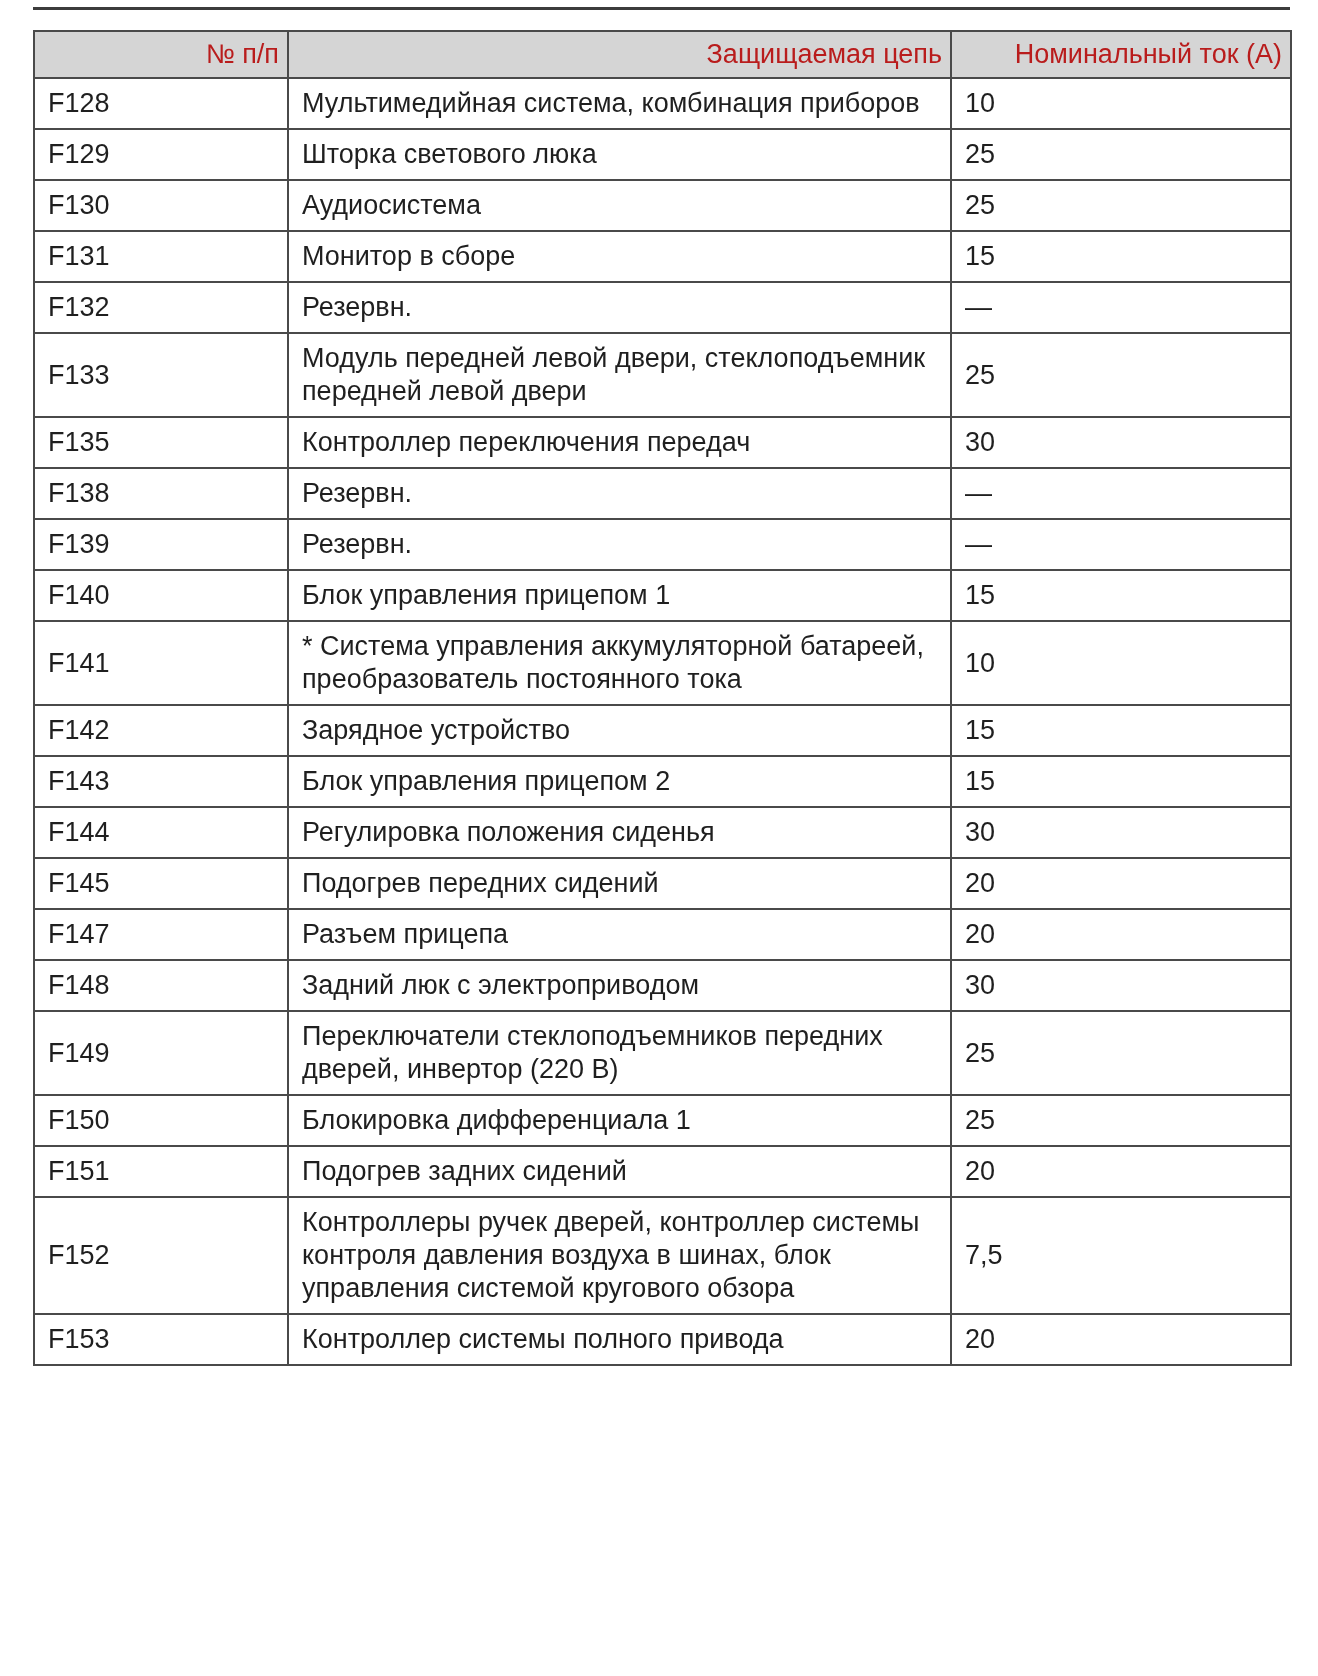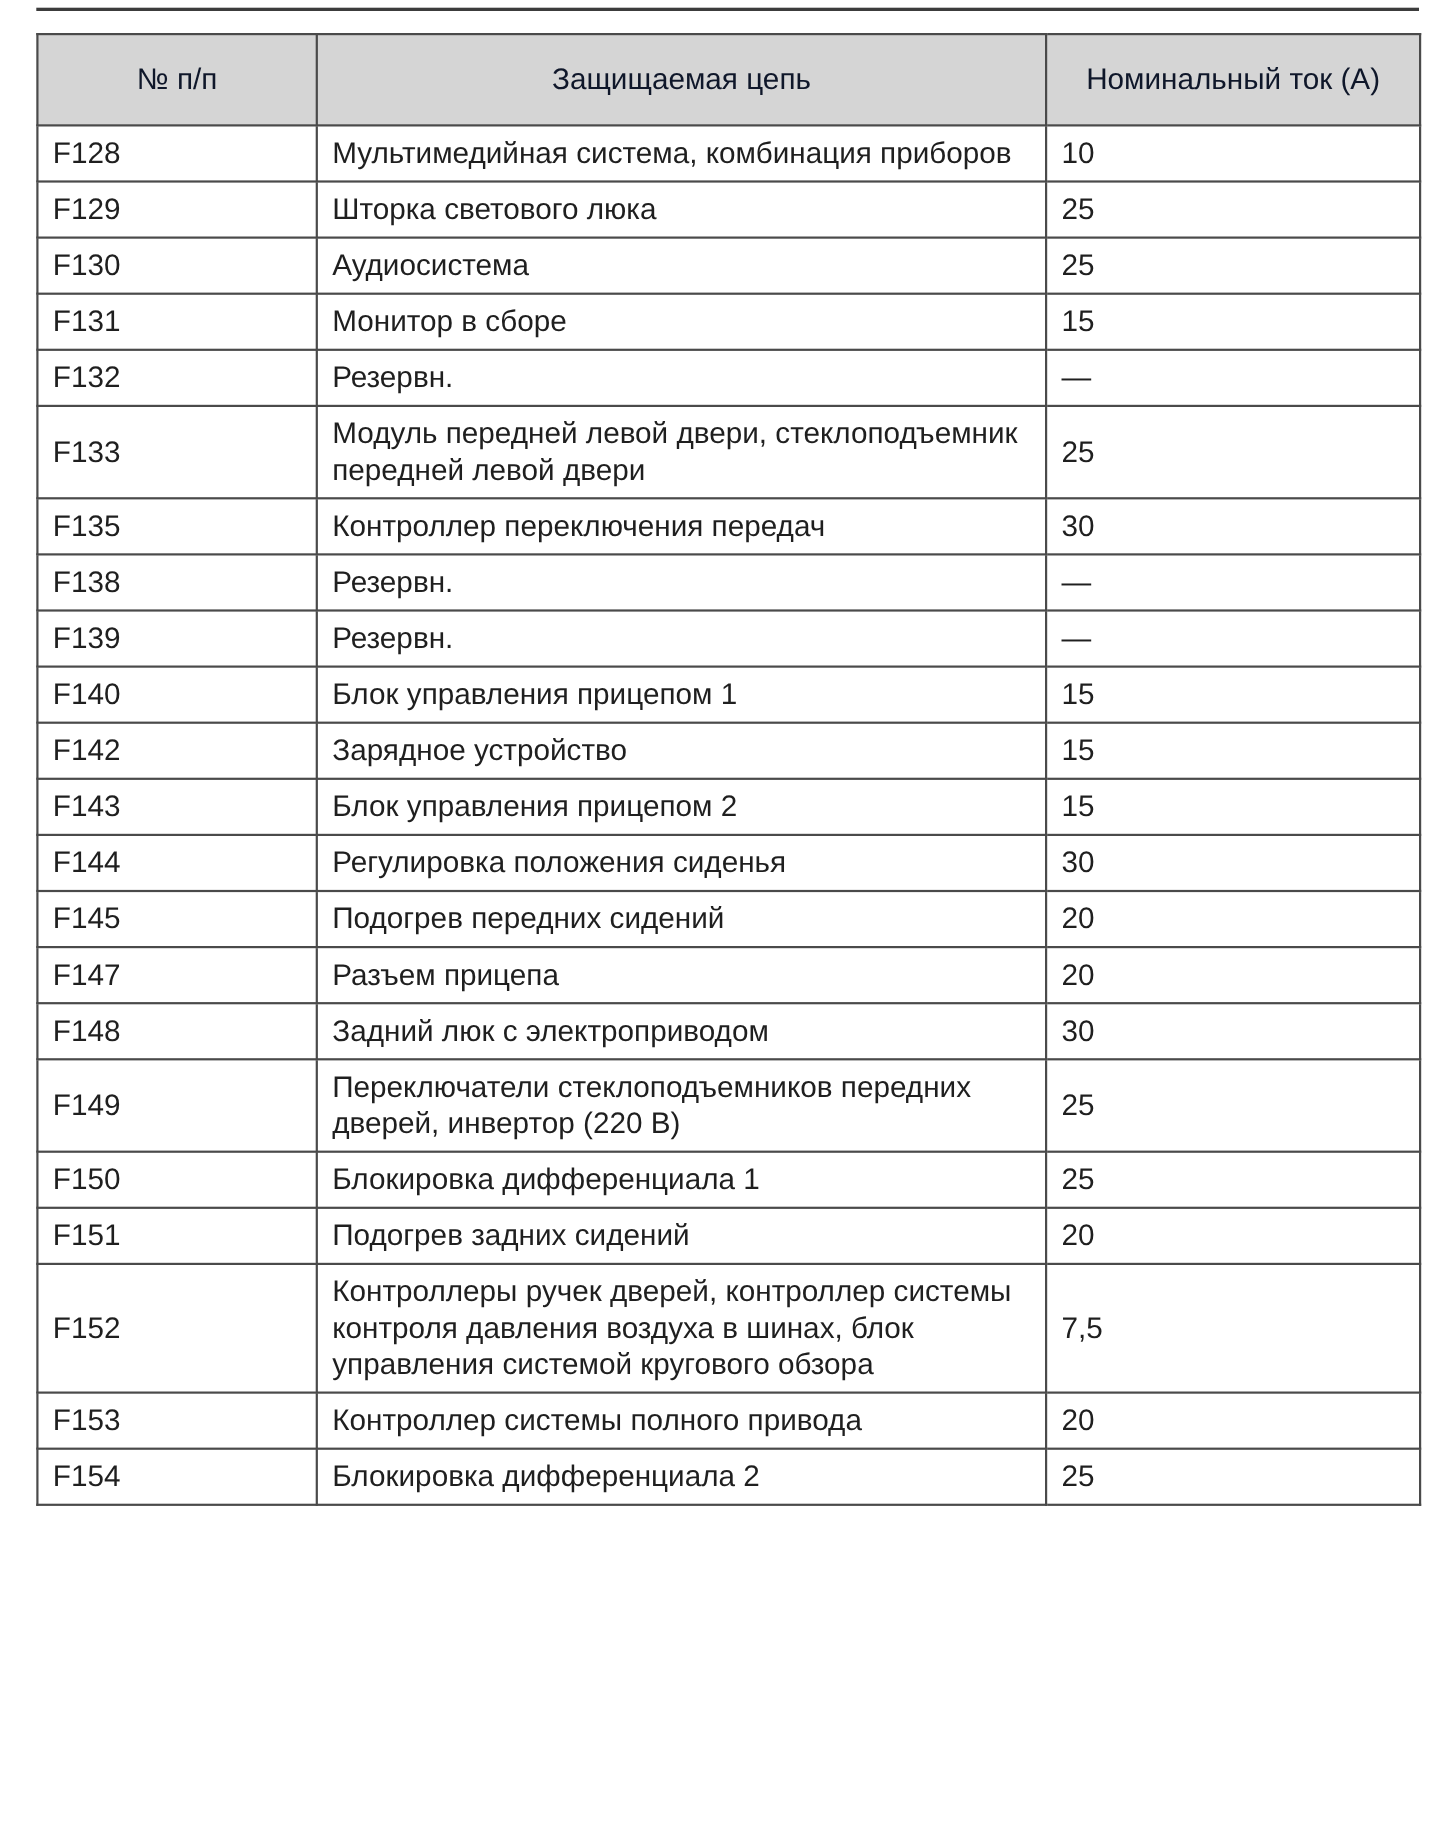--- a/index.html
+++ b/index.html
@@ -42,23 +42,23 @@
     font-size: 27px;
     line-height: 33px;
     padding: 8px 13px;
     vertical-align: middle;
     text-align: left;
     word-wrap: break-word;
   }
   table.fuse-table th {
     background: #d5d5d5;
     font-weight: normal;
-    text-align: center;
-    padding: 24px 8px;
-    color: #0f172a;
+    text-align: right;
+    padding: 6px 8px;
+    color: #b91c1c;
   }
 </style>
 </head>
 <body>
 
 <div class="top-rule"></div>
 
 <table class="fuse-table">
   <colgroup>
     <col class="c-num">
@@ -130,20 +130,25 @@
         <td>Резервн.</td>
         <td>—</td>
       </tr>
 
       <tr>
         <td>F140</td>
         <td>Блок управления прицепом 1</td>
         <td>15</td>
       </tr>
 
+      <tr>
+        <td>F141</td>
+        <td>* Система управления аккумуляторной батареей, преобразователь постоянного тока</td>
+        <td>10</td>
+      </tr>
 
       <tr>
         <td>F142</td>
         <td>Зарядное устройство</td>
         <td>15</td>
       </tr>
 
       <tr>
         <td>F143</td>
         <td>Блок управления прицепом 2</td>
@@ -198,19 +203,14 @@
         <td>Контроллеры ручек дверей, контроллер системы контроля давления воздуха в шинах, блок управления системой кругового обзора</td>
         <td>7,5</td>
       </tr>
 
       <tr>
         <td>F153</td>
         <td>Контроллер системы полного привода</td>
         <td>20</td>
       </tr>
 
-      <tr>
-        <td>F154</td>
-        <td>Блокировка дифференциала 2</td>
-        <td>25</td>
-      </tr>
     </tbody>
 </table>
 
 </body></html>

